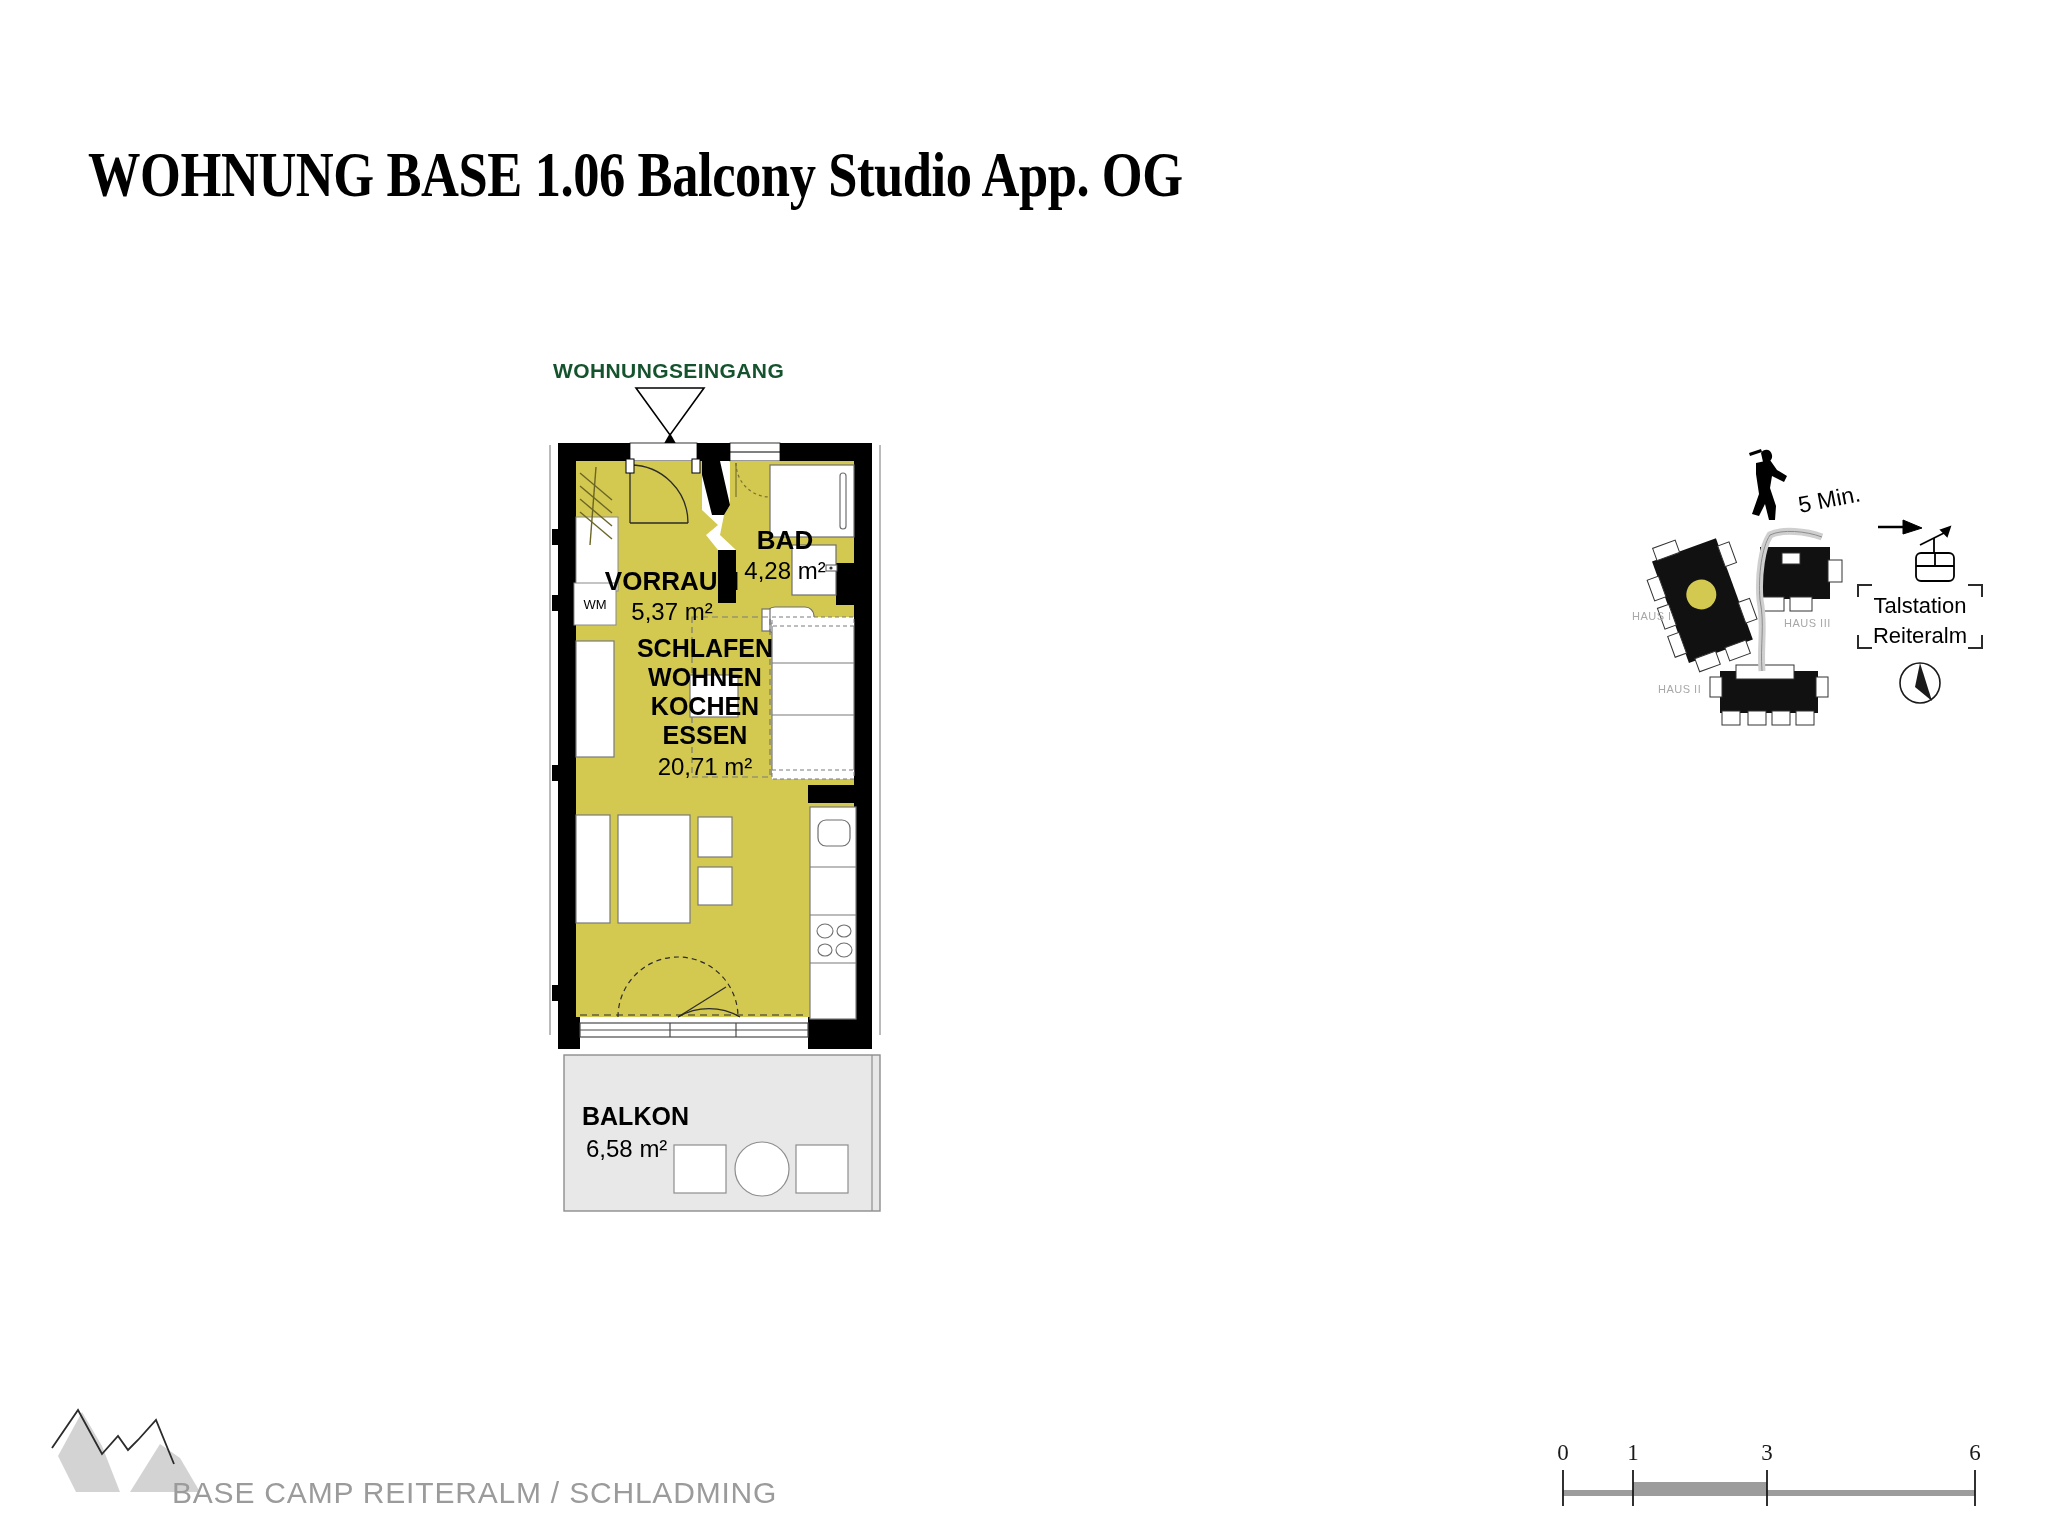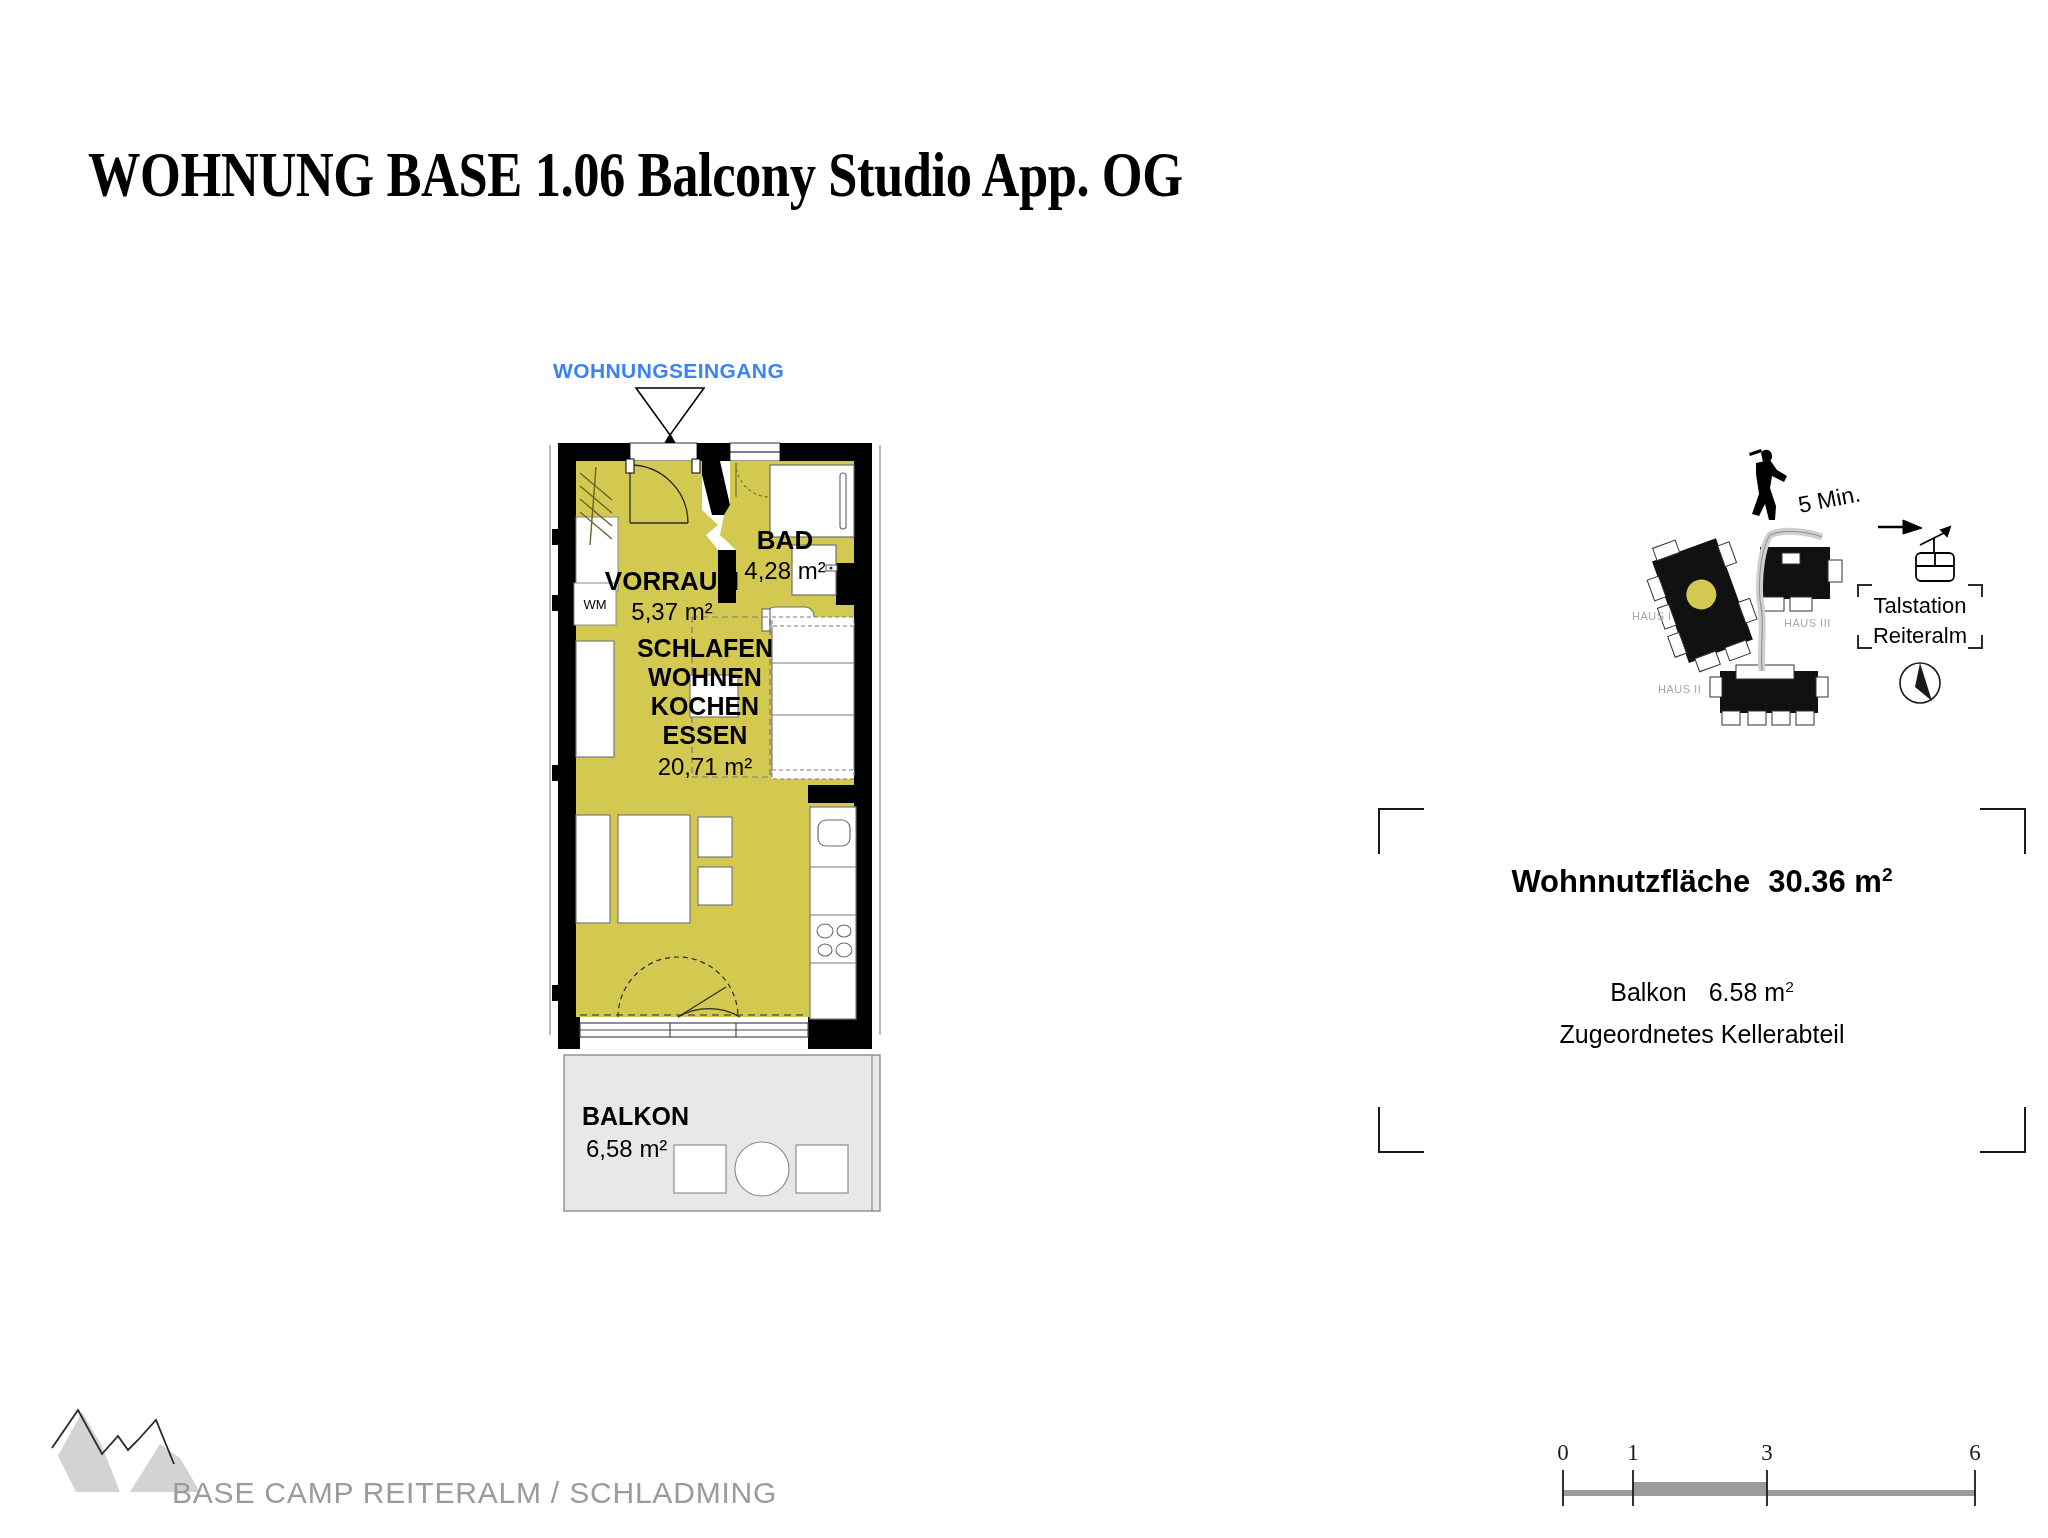--- a/index.html
+++ b/index.html
@@ -36,21 +36,21 @@
   }
   #fp-svg { display:block; }
 
   
   #entrance-label {
     position: absolute;
     left: 553px; top: 329px;
     font-size: 21px;
     font-weight: 700;
     letter-spacing: 0.4px;
-    color: #3b82f6;
+    color: #14532d;
     white-space: nowrap;
   }
 
   
   #sitemap {
     position: absolute;
     left: 1610px; top: 405px;
     width: 400px; height: 300px;
   }
   #sitemap svg { display:block; }
@@ -350,38 +350,20 @@
       <text class="sm-text" x="310" y="178" font-size="22" text-anchor="middle">Talstation</text>
       <text class="sm-text" x="310" y="208" font-size="22" text-anchor="middle">Reiteralm</text>
 
       <g>
         <circle cx="310" cy="248" r="20" fill="#fff" stroke="#1a1a1a" stroke-width="1.6"></circle>
         <path d="M310,228 L322,266 L305,252 Z" fill="#1a1a1a"></path>
       </g>
     </svg>
   </div>
 
-  <div id="areainfo">
-    <div class="bracket tl"></div>
-    <div class="bracket tr"></div>
-    <div class="bracket bl"></div>
-    <div class="bracket br"></div>
-
-    <div class="main-area-row">
-      <span class="lbl">Wohnnutzfläche</span><span>30.36 m</span><sup class="u">2</sup>
-    </div>
-
-    <div class="sub-area-row r1">
-      <span class="lbl">Balkon</span><span>6.58 m</span><sup class="u">2</sup>
-    </div>
-
-    <div class="sub-area-row r2">
-      <span>Zugeordnetes Kellerabteil</span>
-    </div>
-  </div>
 
   <div id="footer-logo">
     <svg width="460" height="140" viewBox="0 0 460 140" xmlns="http://www.w3.org/2000/svg">
       <g>
         <polygon points="18,68 42,24 62,58 80,104 36,104" fill="#d3d3d3"></polygon>
         <polygon points="90,104 120,56 140,70 160,104" fill="#d3d3d3"></polygon>
         <polyline points="12,60 38,22 62,66 78,48 88,62 98,52 116,32 134,76" fill="none" stroke="#2b2b2b" stroke-width="1.8"></polyline>
       </g>
     </svg>
   </div>

